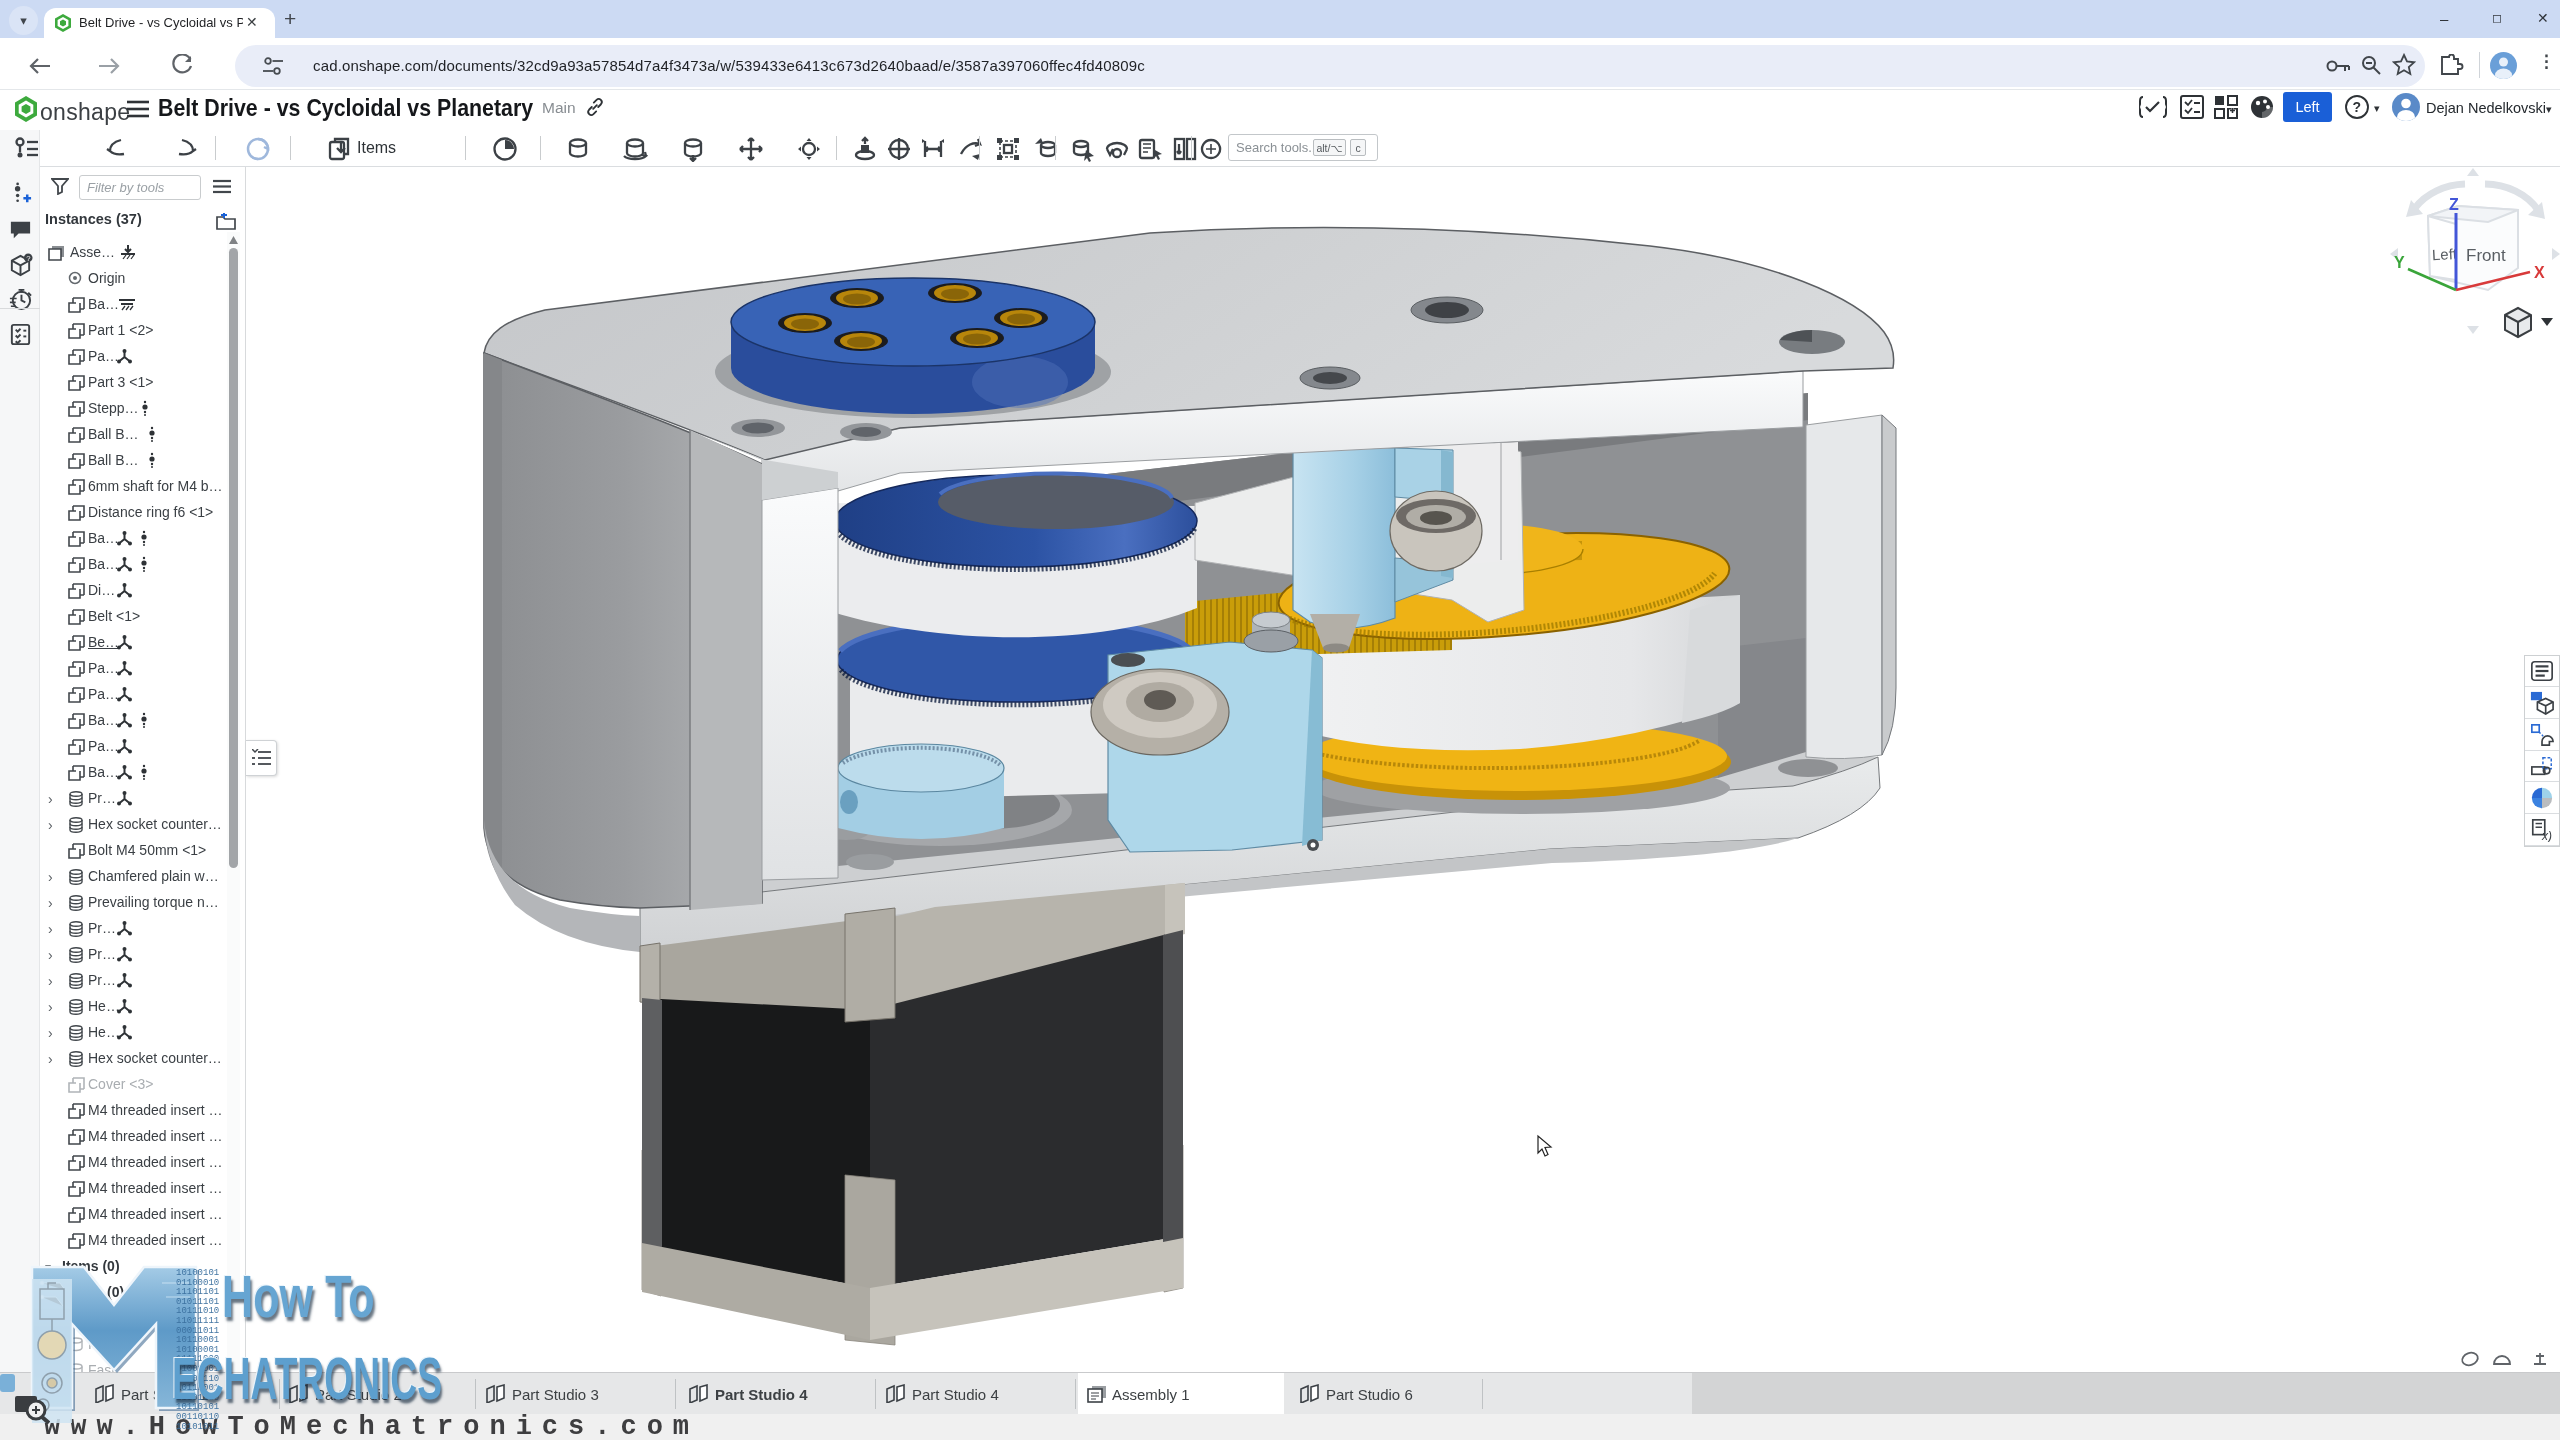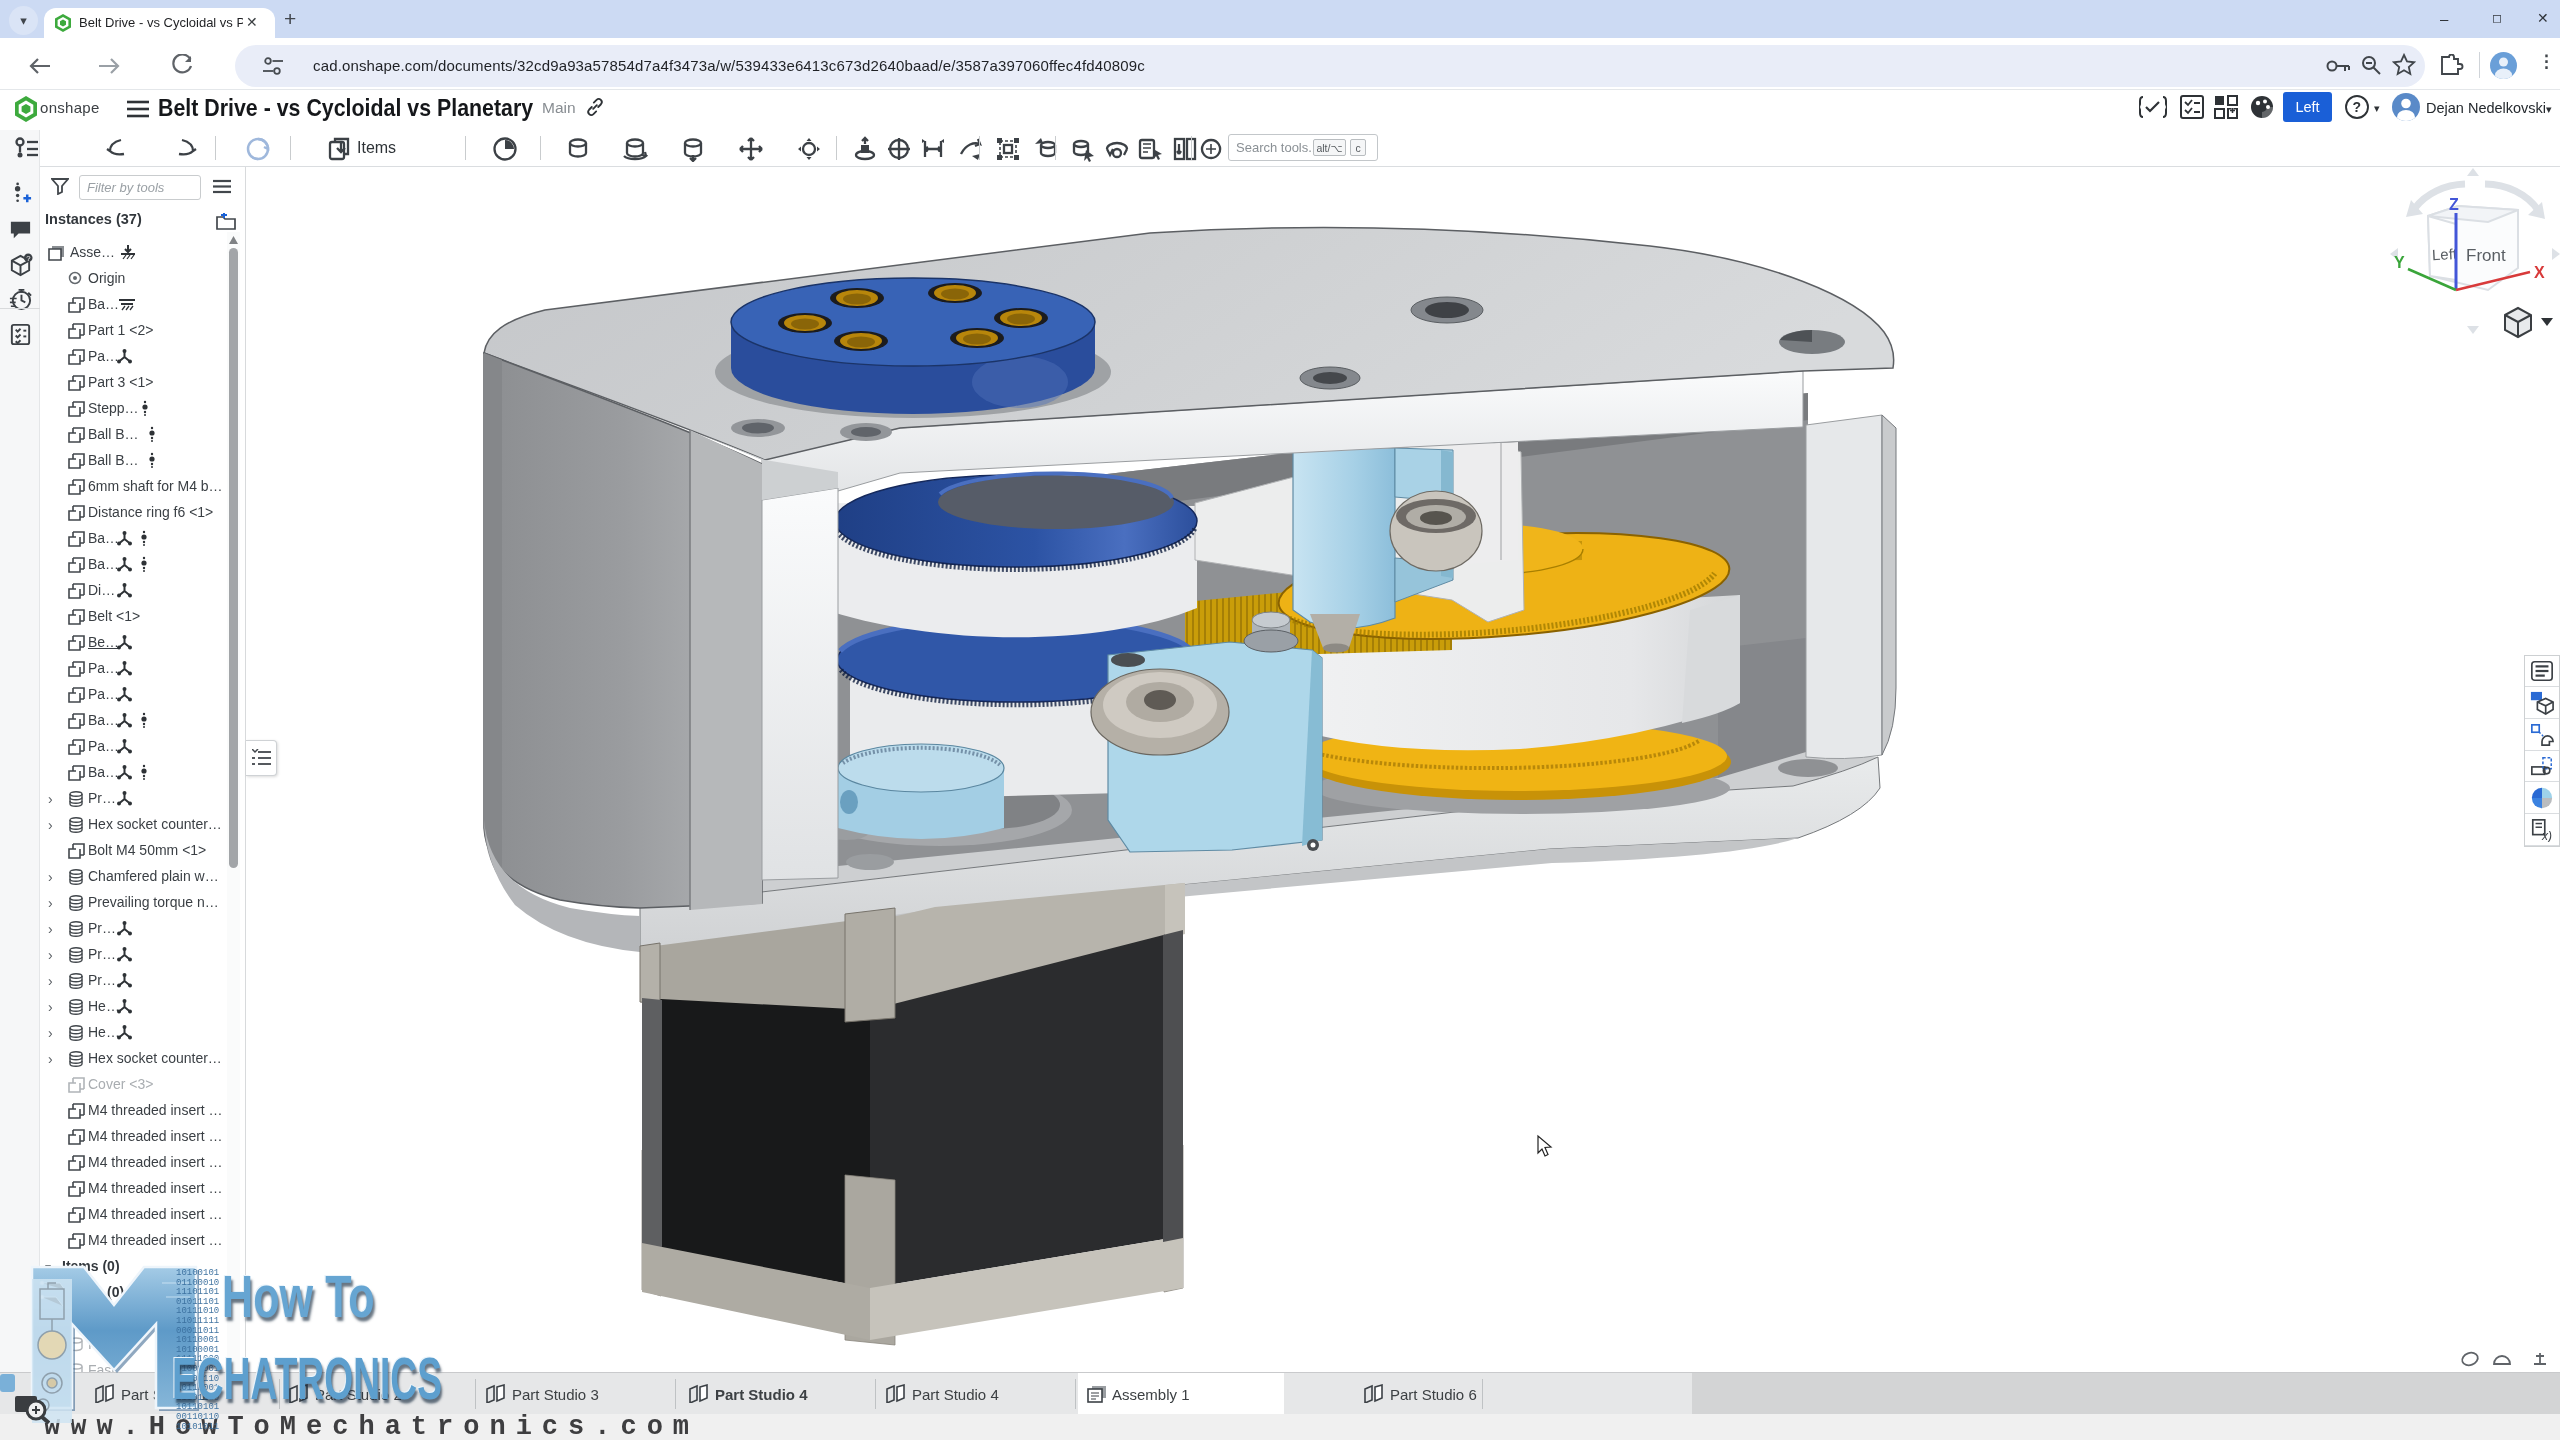--- a/index.html
+++ b/index.html
@@ -305,21 +305,21 @@
       </svg>
   </div>
   <div class="abs" style="left:2538px;top:51px;font-size:17px;color:#41464b;font-weight:bold;">⋮</div>
   <div class="abs" style="left:0;top:89px;width:2560px;height:1px;background:#e4e7ea;"></div>
 
   <svg class="abs" style="left:13px;top:95px" width="26" height="28" viewBox="0 0 26 28">
     <path d="M13,1 L24,7.5 L24,20.5 L13,27 L2,20.5 L2,7.5 Z" fill="#3daa3d"></path>
     <path d="M13,5.5 L20.3,9.7 L20.3,18.3 L13,22.5 L5.7,18.3 L5.7,9.7 Z" fill="#fff"></path>
     <path d="M13,9 L17.4,11.5 L17.4,16.5 L13,19 L8.6,16.5 L8.6,11.5 Z" fill="#3daa3d"></path>
   </svg>
-  <div class="abs" style="left:40px;top:99px;font-size:15px;color:#3c4044;letter-spacing:0.3px;">onshape</div>
+  <div class="abs" style="left:40px;top:99px;font-size:23px;color:#3c4044;letter-spacing:0.3px;">onshape</div>
   <svg class="abs" style="left:127px;top:100px" width="22" height="18" viewBox="0 0 22 18">
     <g stroke="#2e3236" stroke-width="2.6">
         <line x1="0" y1="2" x2="22" y2="2"></line>
         <line x1="0" y1="9" x2="22" y2="9"></line>
         <line x1="0" y1="16" x2="22" y2="16"></line>
       </g>
   </svg>
   <div class="abs" style="left:158px;top:94px;font-size:24px;font-weight:bold;color:#15171a;transform:scaleX(0.89);transform-origin:0 0;white-space:nowrap;">Belt Drive - vs Cycloidal vs Planetary</div>
   <div class="abs" style="left:542px;top:99px;font-size:15.5px;color:#888d92;">Main</div>
   <svg class="abs" style="left:584px;top:96px" width="22" height="22" viewBox="0 0 24 24">
@@ -957,21 +957,21 @@
         </div>
         <div style="position:absolute;left:1075px;top:6px;width:1px;height:30px;background:#bfc2c4;"></div>
         <div style="position:absolute;left:1078px;top:0;width:206px;height:42px;background:#fff;">
           <svg width="20" height="18" viewBox="0 0 20 18" style="position:absolute;left:9px;top:12px">
             <rect x="5" y="1" width="14" height="12" fill="#9a9ea2"></rect>
             <rect x="1" y="4" width="14" height="13" fill="#fff" stroke="#3c4146" stroke-width="1.6"></rect>
             <path d="M4,8 l8,0 M4,11 l8,0 M4,14 l5,0" stroke="#3c4146" stroke-width="1.2"></path>
           </svg>
           <span style="position:absolute;left:34px;top:13px;font-size:15px;color:#3c4043;white-space:nowrap;">Assembly 1</span>
         </div>
-        <div style="position:absolute;left:1356px;top:0;width:193px;height:42px;">
+        <div style="position:absolute;left:1292px;top:0;width:193px;height:42px;">
           <svg width="22" height="19" viewBox="0 0 22 19" style="position:absolute;left:8px;top:11px">
             <g fill="none" stroke="#3c4146" stroke-width="1.6">
               <path d="M1,5 L8,2 L8,16 L1,19 Z"></path>
               <path d="M11,3 L18,1 L18,14 L11,17 Z" fill="#fff"></path>
             </g>
           </svg>
           <span style="position:absolute;left:34px;top:13px;font-size:15px;color:#3c4043;white-space:nowrap;">Part Studio 6</span>
         </div>
         <div style="position:absolute;left:1482px;top:6px;width:1px;height:30px;background:#bfc2c4;"></div>
         <div style="position:absolute;left:48px;top:7px;font-size:24px;color:#5f6368;">+</div>

